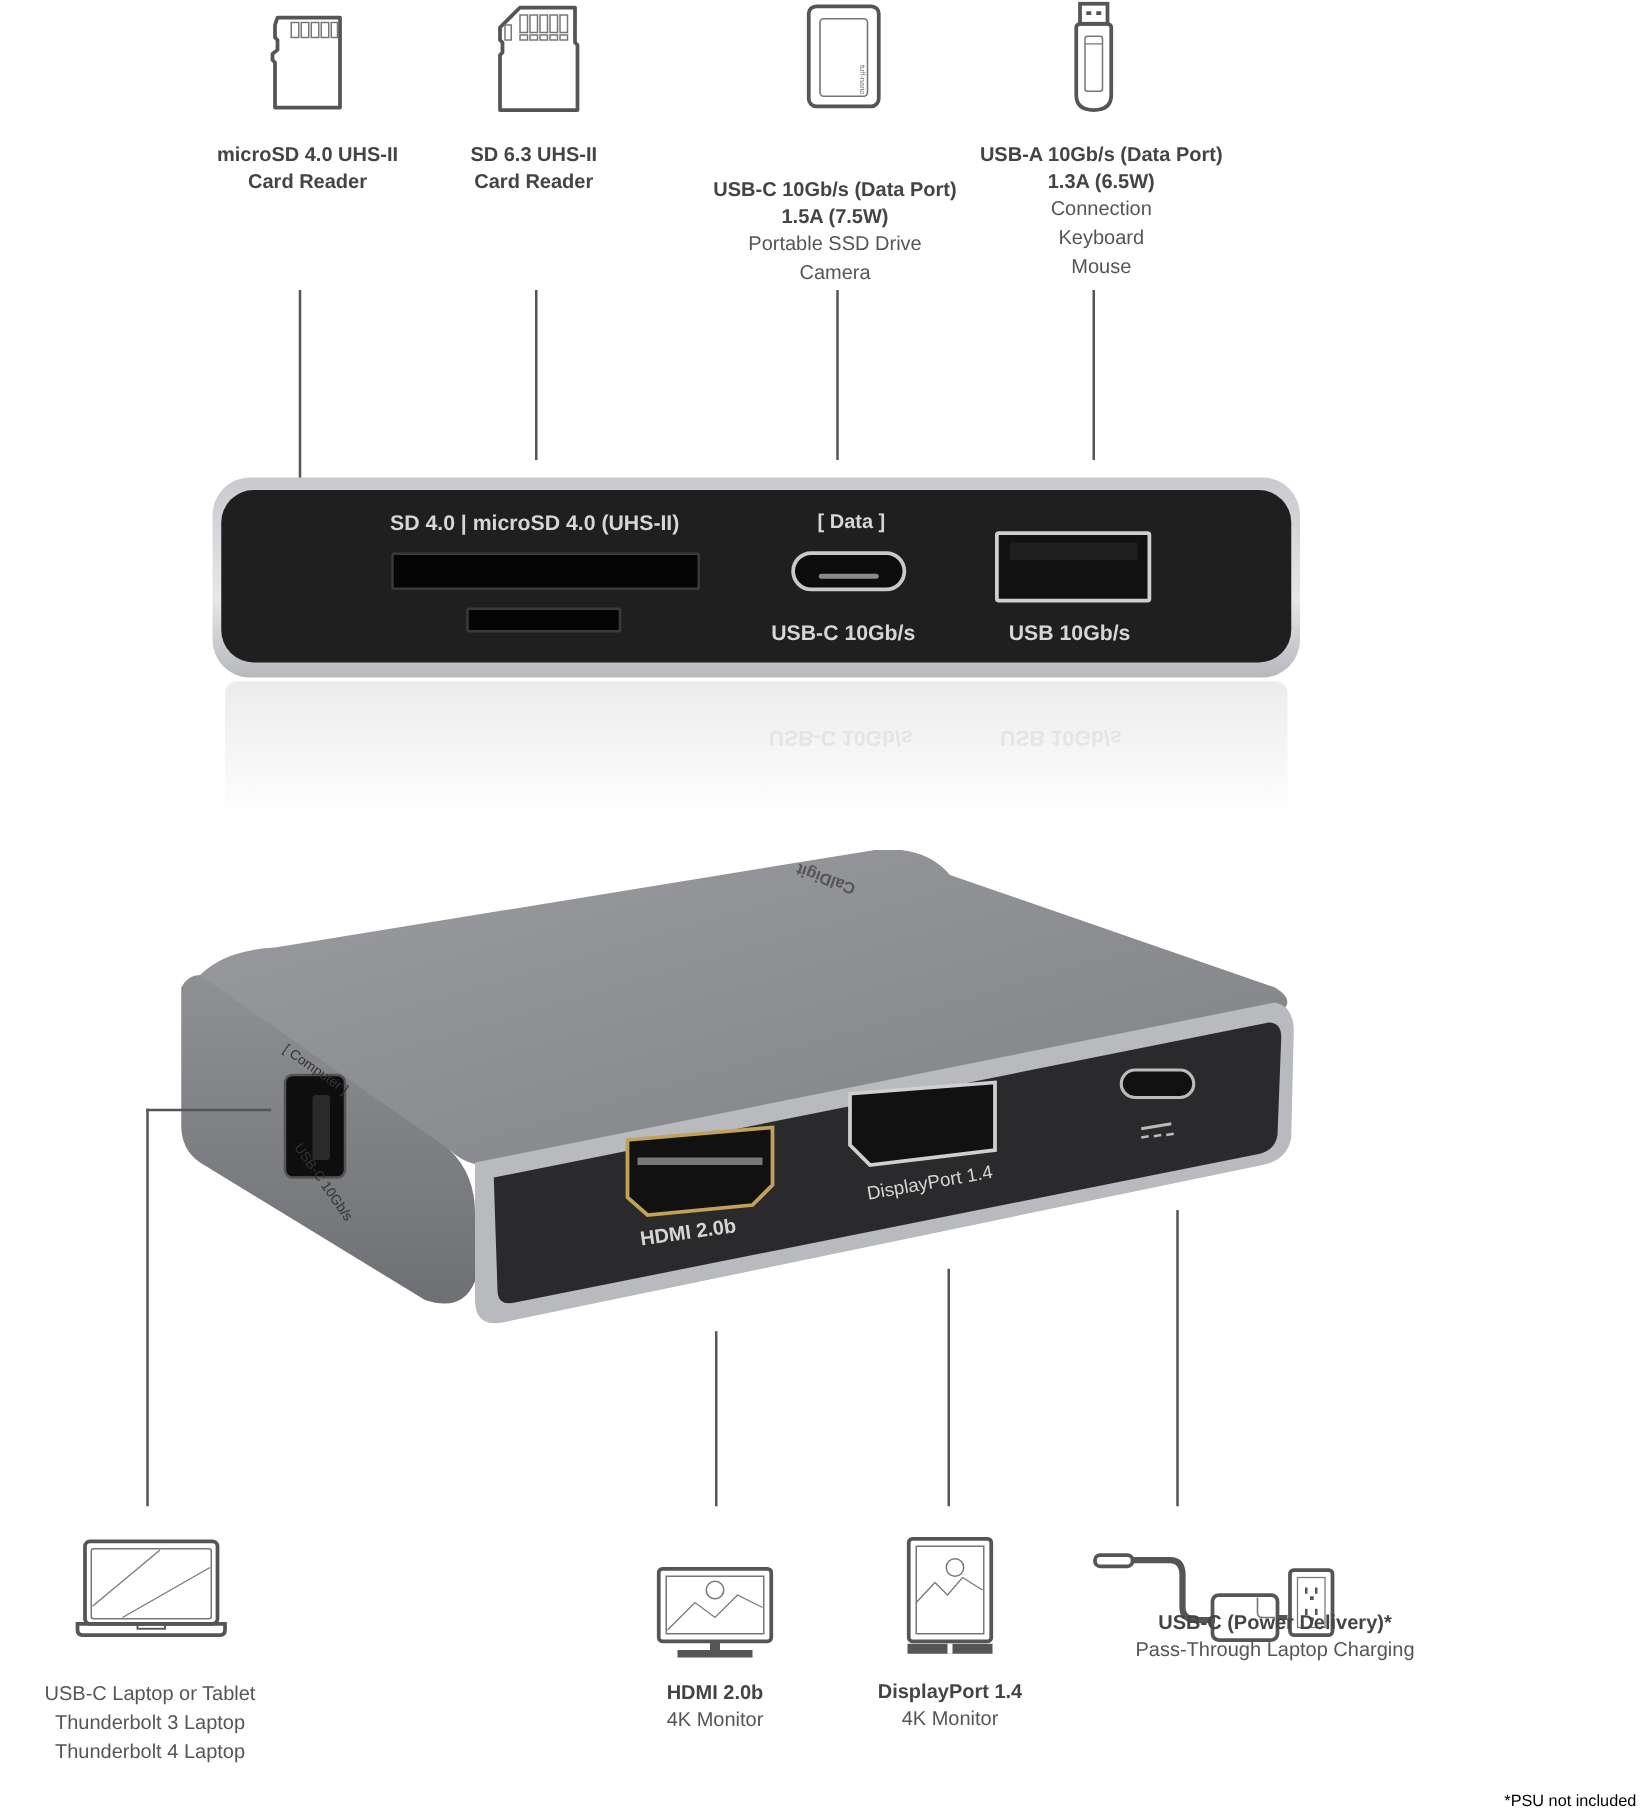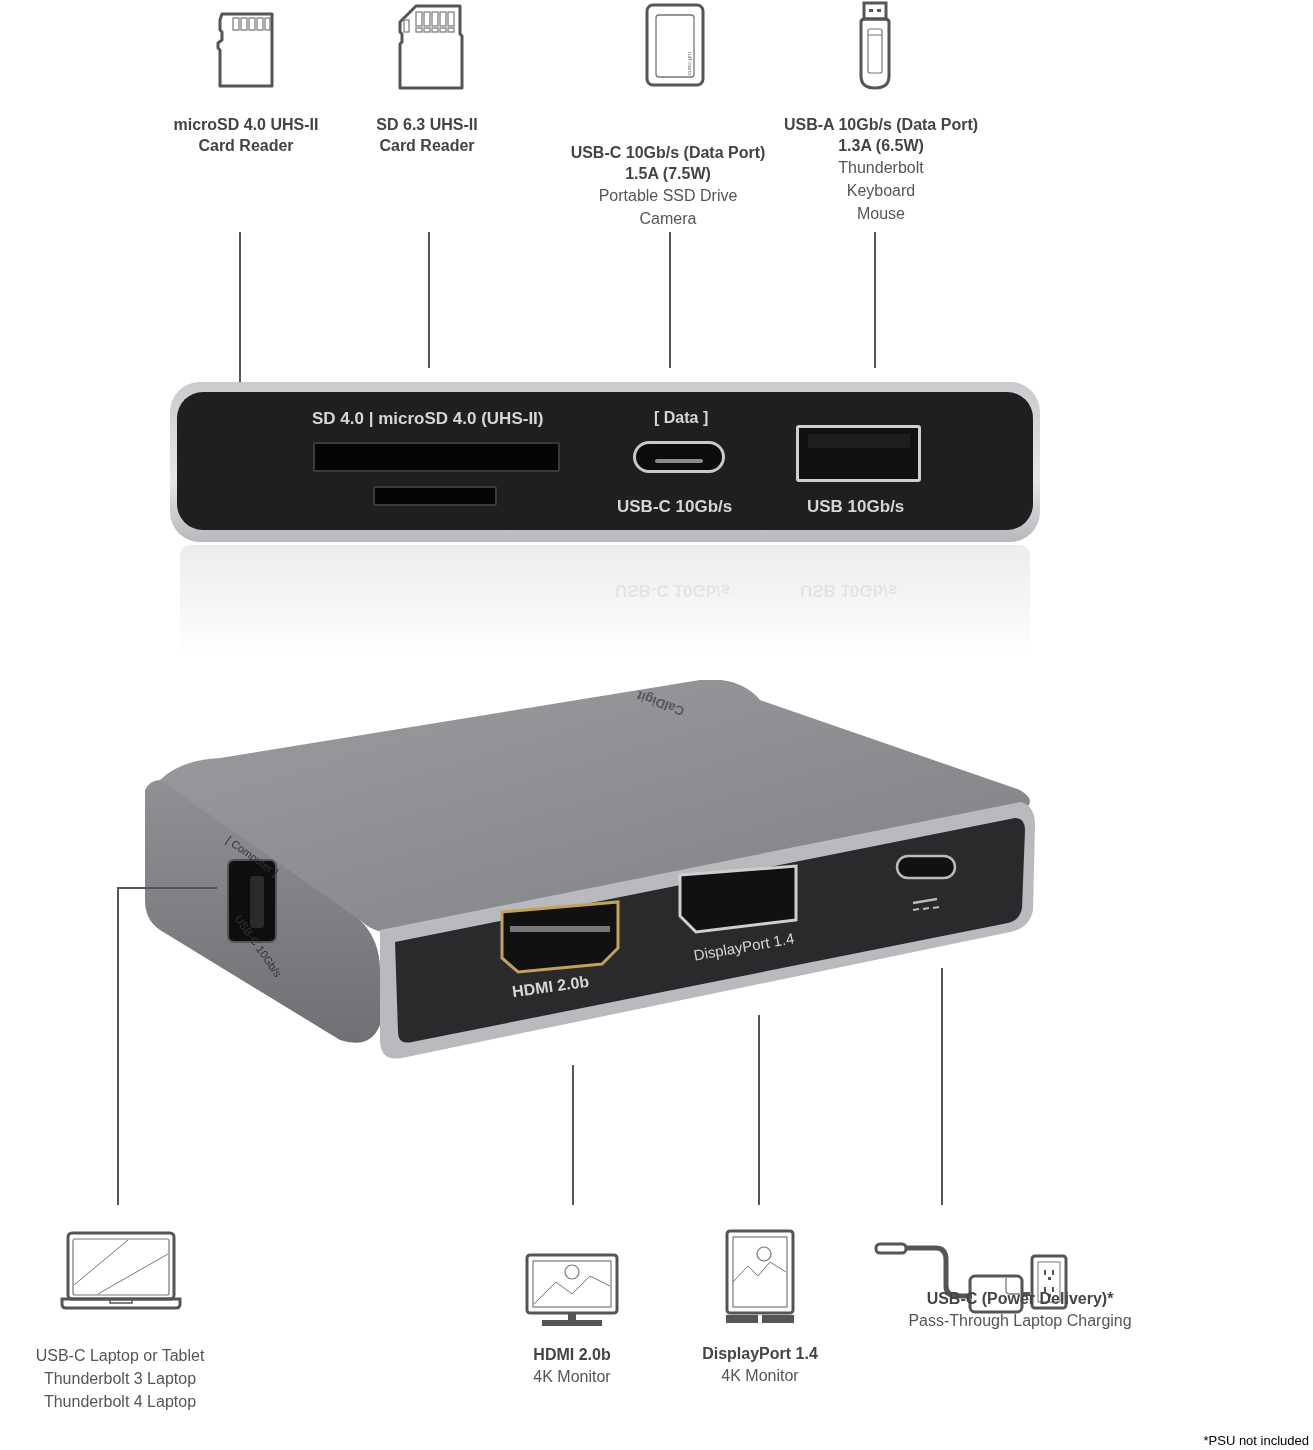--- a/index.html
+++ b/index.html
@@ -76,21 +76,21 @@
 </div>
 <div class="lbl" style="left:558px;top:114px;width:220px;margin-top:28px;">
   <span class="b">USB-C 10Gb/s (Data Port)</span>
   <span class="b">1.5A (7.5W)</span>
   <span class="n">Portable SSD Drive</span>
   <span class="n">Camera</span>
 </div>
 <div class="lbl" style="left:771px;top:114px;width:220px;">
   <span class="b">USB-A 10Gb/s (Data Port)</span>
   <span class="b">1.3A (6.5W)</span>
-  <span class="n">Thunderbolt</span>
+  <span class="n">Connection</span>
   <span class="n">Keyboard</span>
   <span class="n">Mouse</span>
 </div>
 
 <div class="vline" style="left:239px;top:232px;height:262px;"></div>
 <div class="hline" style="left:239px;top:492px;width:140px;"></div>
 <div class="vline" style="left:428px;top:232px;height:136px;"></div>
 <div class="vline" style="left:669px;top:232px;height:136px;"></div>
 <div class="vline" style="left:874px;top:232px;height:136px;"></div>
 

